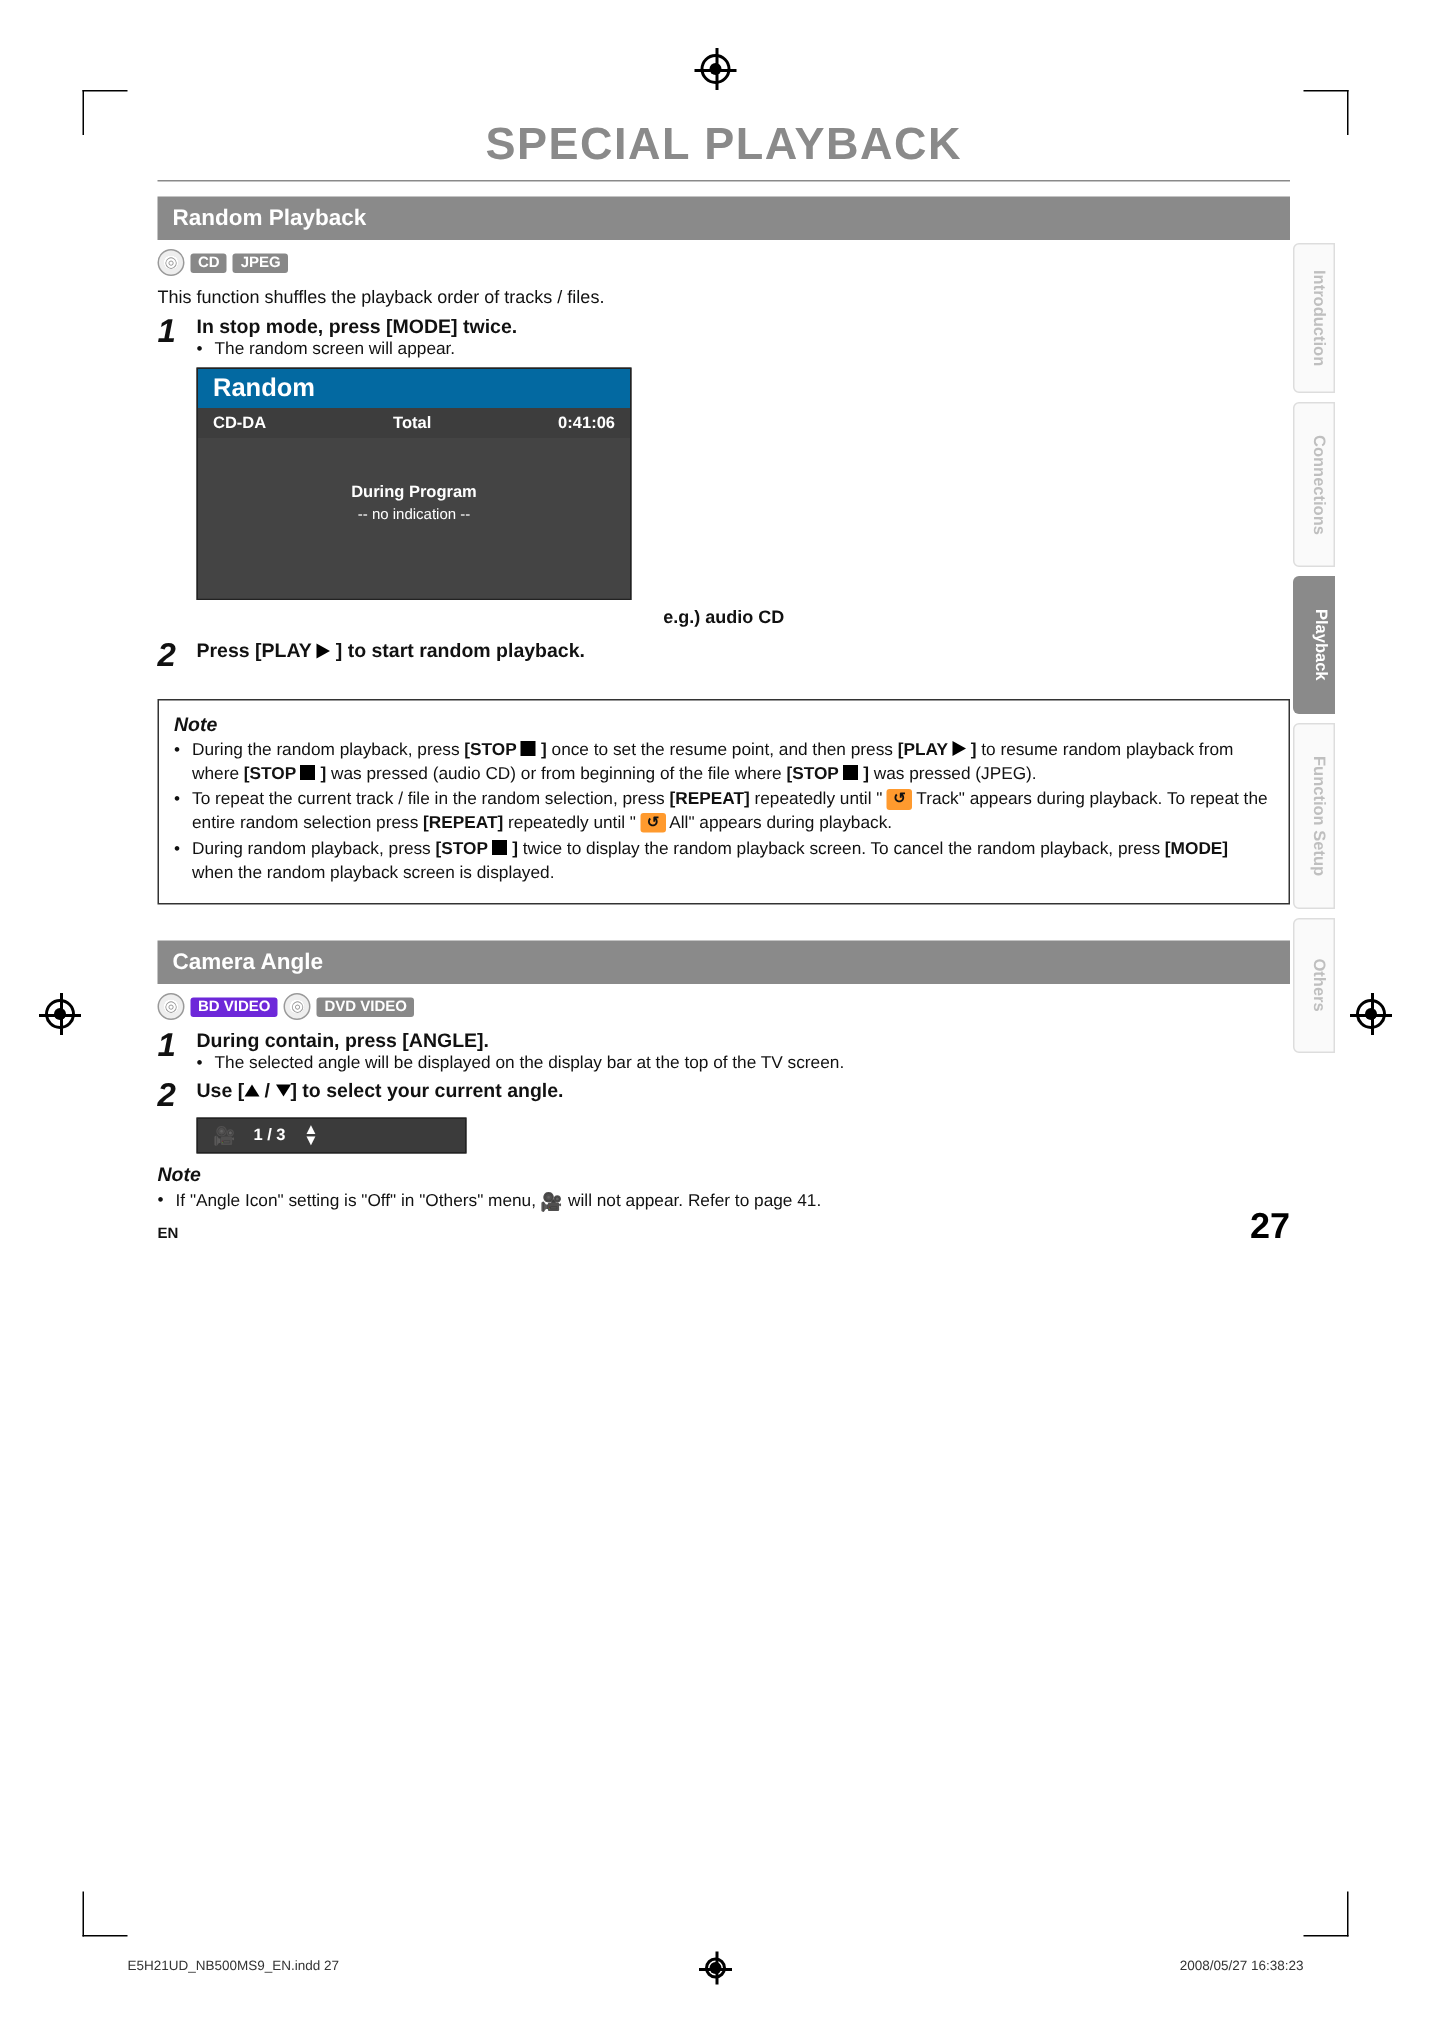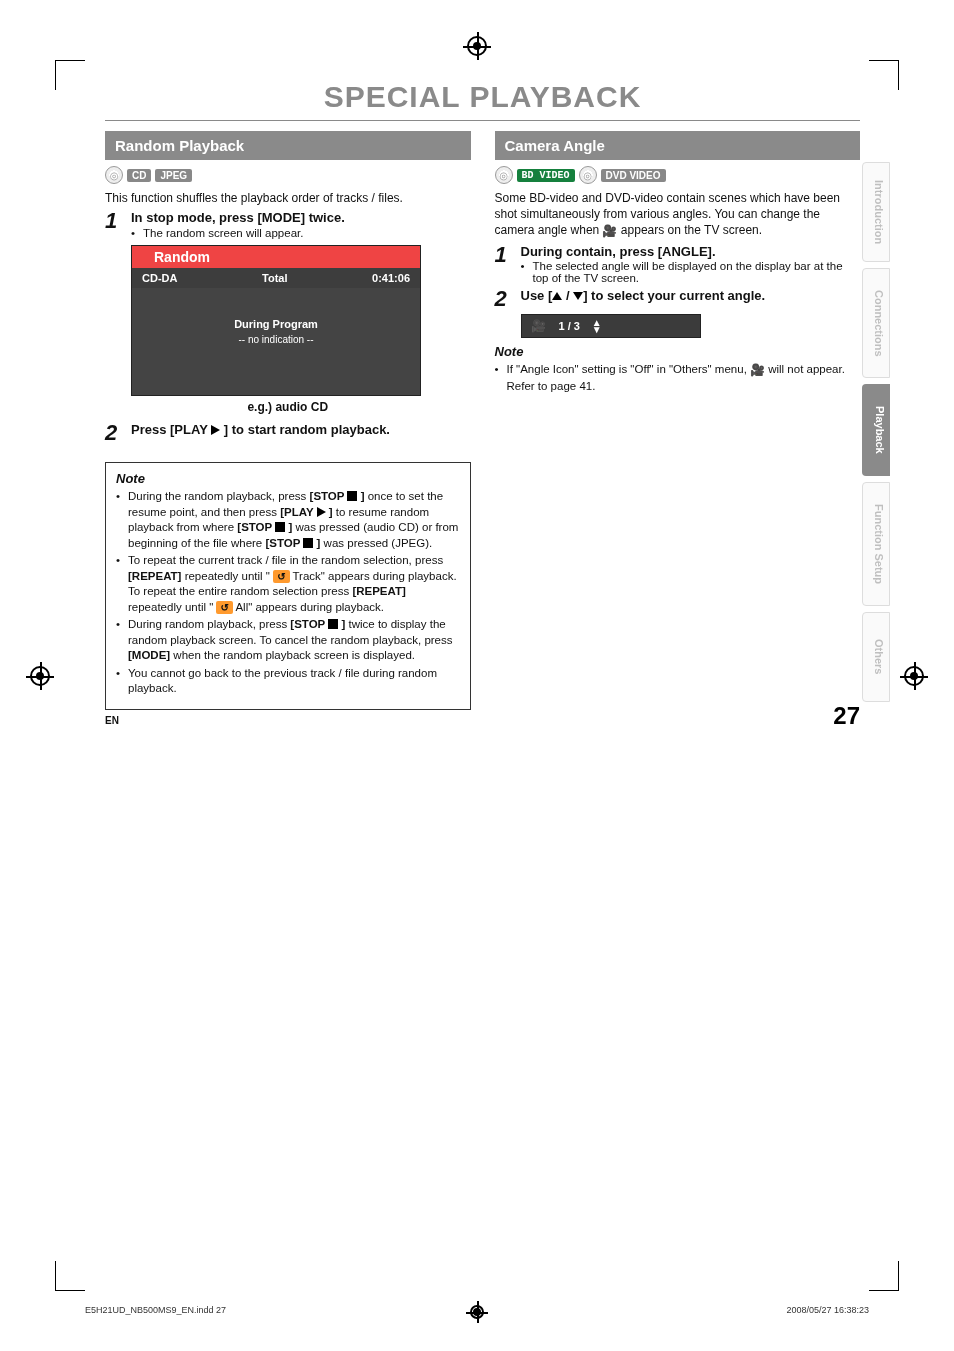--- a/index.html
+++ b/index.html
@@ -16,41 +16,41 @@
   .reg-mark { width: 20px; height: 20px; position: relative; }
   .reg-mark::before { content:""; position:absolute; inset:0; border:2px solid #000; border-radius:50%; }
   .reg-mark::after { content:""; position:absolute; top:50%; left:-4px; right:-4px; border-top:2px solid #000; }
   .reg-mark span { position:absolute; left:50%; top:-4px; bottom:-4px; border-left:2px solid #000; }
   .reg-mark i { position:absolute; width:8px; height:8px; background:#000; border-radius:50%; top:50%; left:50%; transform:translate(-50%,-50%); }
 
   .page { position: absolute; top: 80px; left: 105px; width: 755px; }
   .main-title { font-size: 30px; font-weight: bold; color: #8a8a8a; text-align: center; letter-spacing: 1px; margin-bottom: 6px; }
   .title-rule { border: none; border-top: 1.5px solid #8a8a8a; margin-bottom: 10px; }
 
-  .columns { display: flex; gap: 24px; }
+  .columns { display: flex; gap: 24px; flex-direction: column; }
   .col { flex: 1; min-width: 0; }
 
   .sec-heading { background: #8a8a8a; color: #fff; font-weight: bold; font-size: 15px; padding: 6px 10px; margin-bottom: 6px; }
 
   .disc-row { display: flex; gap: 4px; align-items: center; margin-bottom: 6px; }
   .disc-icon { width: 18px; height: 18px; border: 1.5px solid #999; border-radius: 50%; display: flex; align-items: center; justify-content: center; font-size: 10px; color: #999; background: radial-gradient(circle, #fff 40%, #eee 41%); }
   .disc-label { background: #888; color: #fff; font-size: 10px; font-weight: bold; padding: 1px 5px; border-radius: 2px; }
-  .disc-label.bd { background:#15803d;font-family:Liberation Mono, monospace; }
+  .disc-label.bd { background:#6d28d9; }
 
   .body-text { font-size: 12px; line-height: 1.35; margin-bottom: 4px; }
 
   .step { display: flex; gap: 8px; margin: 4px 0 2px 0; }
   .step-num { font-size: 22px; font-style: italic; font-weight: bold; line-height: 1; min-width: 18px; }
   .step-body { flex: 1; }
   .step-main { font-weight: bold; font-size: 13px; line-height: 1.3; }
   .bullet { display: flex; gap: 4px; font-size: 11.5px; }
   .bullet::before { content: "•"; min-width: 8px; }
 
   .osd-box { margin: 6px 0 2px 26px; width: 290px; background:#444; border:1px solid #222; font-family: Arial, sans-serif; }
-  .osd-title { background:#ef4444; color:#fff; font-size:14px; font-weight:bold; padding:3px 22px; }
+  .osd-title { background:#0369a1; color:#fff; font-size:17px; font-weight:bold; padding:3px 10px; }
   .osd-row { display:flex; justify-content:space-between; color:#fff; font-size:11px; font-weight:bold; padding:4px 10px; background:#3d3d3d; }
   .osd-body { color:#fff; text-align:center; font-size:11px; font-weight:bold; padding:30px 0 10px 0; background:#444; }
   .osd-body .sub { font-weight:normal; font-size:10px; margin-top:4px; }
   .osd-body .pad { height:40px; }
   .caption { text-align:center; font-size:12px; margin:4px 0 8px 0;font-weight:bold; }
 
   .note-box { border:1px solid #333; padding:8px 10px 10px 10px; margin-top:18px; }
   .note-heading { font-style: italic; font-weight: bold; font-size: 13px; margin-bottom:3px; }
   .note-box .bullet, .note-plain .bullet { font-size:11.5px; line-height:1.35; margin-bottom:2px; display:flex; gap:4px; }
   .note-box .bullet::before, .note-plain .bullet::before { content:"•"; min-width:8px; }
@@ -179,37 +179,31 @@
         <div class="bullet">
             <span>
           <span>To repeat the current track / file in the random selection, press </span><b>[REPEAT]</b><span> repeatedly until " </span><span class="repeat-badge"></span><span> Track" appears during playback. To repeat the entire random selection press </span><b>[REPEAT]</b><span> repeatedly until " </span><span class="repeat-badge"></span><span> All" appears during playback.</span>
         </span>
           </div>
         <div class="bullet">
             <span>
           <span>During random playback, press </span><b>[STOP </b><span class="inline-icon-sq"></span><b> ]</b><span> twice to display the random playback screen. To cancel the random playback, press </span><b>[MODE]</b><span> when the random playback screen is displayed.</span>
         </span>
           </div>
-        <div class="bullet">
-            <span>You cannot go back to the previous track / file during random playback.</span>
-          </div>
       </div>
     </div>
 
     <div class="col">
       <div class="sec-heading">Camera Angle</div>
       <div class="disc-row">
         <span class="disc-icon">◎</span>
         <span class="disc-label bd">BD VIDEO</span>
         <span class="disc-icon">◎</span>
         <span class="disc-label">DVD VIDEO</span>
       </div>
-      <div class="body-text">
-        <span>Some BD-video and DVD-video contain scenes which have been shot simultaneously from various angles. You can change the camera angle when </span><span class="angle-glyph">🎥</span><span> appears on the TV screen.</span>
-      </div>
 
       <div class="step">
         <div class="step-num">1</div>
         <div class="step-body">
           <div class="step-main">During contain, press [ANGLE].</div>
           <div class="bullet">
               <span>The selected angle will be displayed on the display bar at the top of the TV screen.</span>
             </div>
         </div>
       </div>

